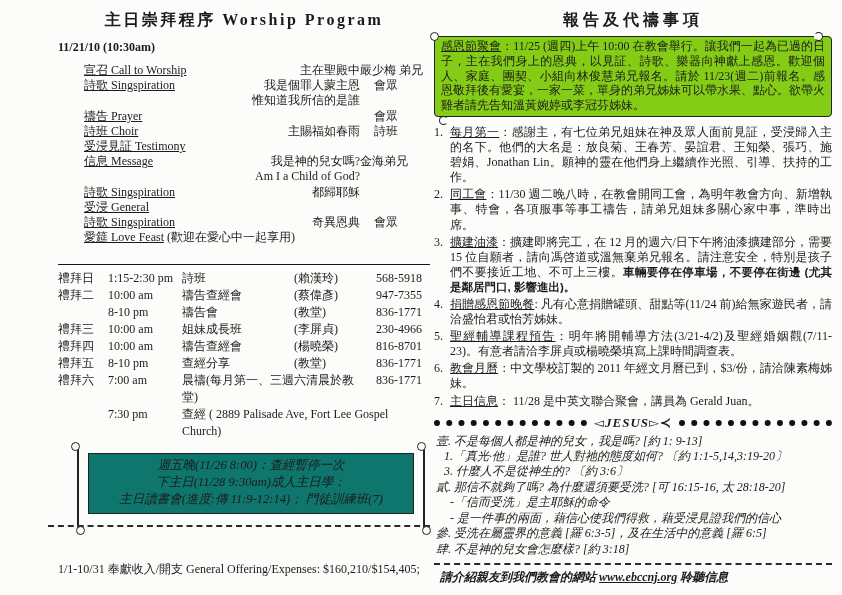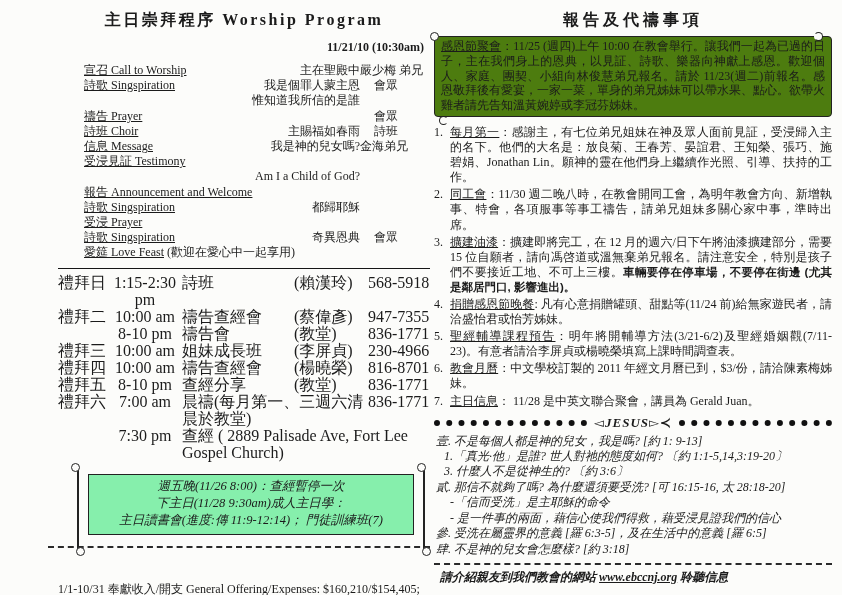--- a/index.html
+++ b/index.html
@@ -8,50 +8,50 @@
     background:#fcfcfa;
     color:#1b1b1b;
     font-family:"Liberation Serif","DejaVu Serif",serif;
     overflow:hidden;
   }
   .page { position:relative; width:842px; height:595px; }
 
   
   .col-left { position:absolute; left:58px; top:10px; width:372px; }
   .l-title { text-align:center; font-size:16px; font-weight:bold; letter-spacing:2.5px; }
-  .l-date  { text-align:right; font-weight:bold; font-size:12px; margin-top:9px; padding-right:6px; }
+  .l-date  { text-align:left; font-weight:bold; font-size:12px; margin-top:9px; padding-right:6px; }
 
   .program { font-size:12px; margin-left:26px; margin-top:8px; }
   .prow { display:flex; line-height:15.2px; }
   .pc1 { width:150px; flex:none; }
   .pc2 { width:126px; flex:none;text-align:right; }
   .pc3 { flex:1; text-align:right; padding-right:32px; white-space:nowrap; }
   .ul  { text-decoration:underline; }
   .lovefeast { line-height:15.2px; }
 
-  .schedule { border-top:1.6px solid #161616; margin-top:7px; padding-top:5px; font-size:16px; }
+  .schedule { border-top:1.6px solid #161616; margin-top:19px; padding-top:5px; font-size:12px; }
   .srow { display:flex; line-height:17px; }
   .sc-day { width:50px; flex:none; }
-  .sc-time{ width:74px; flex:none;text-align:center; }
+  .sc-time{ width:74px; flex:none; }
   .sc-act { width:112px; flex:none; }
   .sc-con { width:74px; flex:none; }
   .sc-act.wide { width:186px; }
   .sc-act.full { width:248px; }
   .sc-phone { flex:1; text-align:right; padding-right:8px; white-space:nowrap; }
 
   .notice-box {
     margin:13px 16px 0 30px;
     border:1.6px solid #222;
     padding:3px 4px 5px;
     text-align:center;
     font-style:italic;
     font-size:12.5px;
     line-height:17px;
     position:relative;
-    background:#86efac;
+    background:#0f766e;
   }
   .pole { position:absolute; width:2px; background:#222; top:-6px; bottom:-16px; }
   .pole::before, .pole::after { content:""; position:absolute; width:7px; height:7px;
     border:1.5px solid #222; border-radius:50%; background:#fcfcfa; }
   .pole::before { top:-6px; left:-6px; }
   .pole::after  { bottom:-6px; left:-1px; }
   .pole-l { left:-12px; }
   .pole-r { right:-12px; }
 
   .dashed { border-top:2.5px dashed #2a2a2a; }
@@ -65,21 +65,21 @@
 
   .tg-box {
     border:1.8px solid #222;
     border-radius:4px;
     margin-top:5px;
     padding:2px 6px 3px;
     font-size:12px;
     line-height:14.8px;
     text-align:justify;
     position:relative;
-    background:#4d7c0f;
+    background:#84cc16;
   }
   .curl { position:absolute; width:9px; height:9px; border:1.6px solid #222; border-radius:50%; background:#fcfcfa; }
   .curl-tl { top:-5px; left:-5px; }
   .curl-tr { top:-5px; right:8px; border-left-color:transparent; }
   .curl-bl { bottom:-9px; left:4px; border-right-color:transparent; }
 
   .ann { font-size:12px; margin-top:8px; }
   .ann-item { display:flex; line-height:15.1px; margin-bottom:2px; }
   .ann-num  { width:16px; flex:none; }
   .ann-body { flex:1; text-align:justify; }
@@ -129,44 +129,41 @@
         <span class="pc1 ul">禱告 Prayer</span>
         <span class="pc2"></span>
         <span class="pc3">會眾</span>
       </div>
       <div class="prow">
         <span class="pc1 ul">詩班 Choir</span>
         <span class="pc2">主賜福如春雨</span>
         <span class="pc3">詩班</span>
       </div>
       <div class="prow">
+        <span class="pc1 ul">受浸見証 Testimony</span>
+        <span class="pc2"></span>
+        <span class="pc3"></span>
+      </div>
+      <div class="prow">
         <span class="pc1 ul">信息 Message</span>
         <span class="pc2">我是神的兒女嗎?</span>
         <span class="pc3">金海弟兄</span>
       </div>
       <div class="prow">
-        <span class="pc1 ul">受浸見証 Testimony</span>
-        <span class="pc2"></span>
-        <span class="pc3"></span>
-      </div>
-      <div class="prow">
         <span class="pc1"></span>
         <span class="pc2">Am I a Child of God?</span>
         <span class="pc3"></span>
       </div>
       <div class="prow">
-        <span class="ul">報告 Announcement and Welcome</span>
-      </div>
-      <div class="prow">
         <span class="pc1 ul">詩歌 Singspiration</span>
         <span class="pc2">都歸耶穌</span>
         <span class="pc3"></span>
       </div>
       <div class="prow">
-        <span class="pc1 ul">受浸 Prayer</span>
+        <span class="pc1 ul">受浸 General</span>
         <span class="pc2"></span>
         <span class="pc3"></span>
       </div>
       <div class="prow">
         <span class="pc1 ul">詩歌 Singspiration</span>
         <span class="pc2">奇異恩典</span>
         <span class="pc3">會眾</span>
       </div>
       <div class="lovefeast">
         <span class="ul">愛筵 Love Feast</span><span> (歡迎在愛心中一起享用)</span>
@@ -271,21 +268,21 @@
       <div class="ann-item">
         <span class="ann-num">3.</span>
         <span class="ann-body"><span class="ul">擴建油漆</span><span>：擴建即將完工，在 12 月的週六/日下午將油漆擴建部分，需要 15 位自願者，請向馮啓道或溫無棄弟兄報名。請注意安全，特別是孩子們不要接近工地、不可上三樓。</span><b>車輛要停在停車場，不要停在街邊 (尤其是鄰居門口, 影響進出)。</b></span>
       </div>
       <div class="ann-item">
         <span class="ann-num">4.</span>
         <span class="ann-body"><span class="ul">捐贈感恩節晚餐</span><span>: 凡有心意捐贈罐頭、甜點等(11/24 前)給無家遊民者，請洽盛怡君或怡芳姊妹。</span></span>
       </div>
       <div class="ann-item">
         <span class="ann-num">5.</span>
-        <span class="ann-body"><span class="ul">聖經輔導課程預告</span><span>：明年將開輔導方法(3/21-6/2)及聖經婚姻觀(7/11- 23)。有意者請洽李屏貞或楊曉榮填寫上課時間調查表。</span></span>
+        <span class="ann-body"><span class="ul">聖經輔導課程預告</span><span>：明年將開輔導方法(3/21-4/2)及聖經婚姻觀(7/11- 23)。有意者請洽李屏貞或楊曉榮填寫上課時間調查表。</span></span>
       </div>
       <div class="ann-item">
         <span class="ann-num">6.</span>
         <span class="ann-body"><span class="ul">教會月曆</span><span>：中文學校訂製的 2011 年經文月曆已到，$3/份，請洽陳素梅姊妹。</span></span>
       </div>
       <div class="ann-item">
         <span class="ann-num">7.</span>
         <span class="ann-body"><span class="ul">主日信息</span><span>： 11/28 是中英文聯合聚會，講員為 Gerald Juan。</span></span>
       </div>
     </div>

